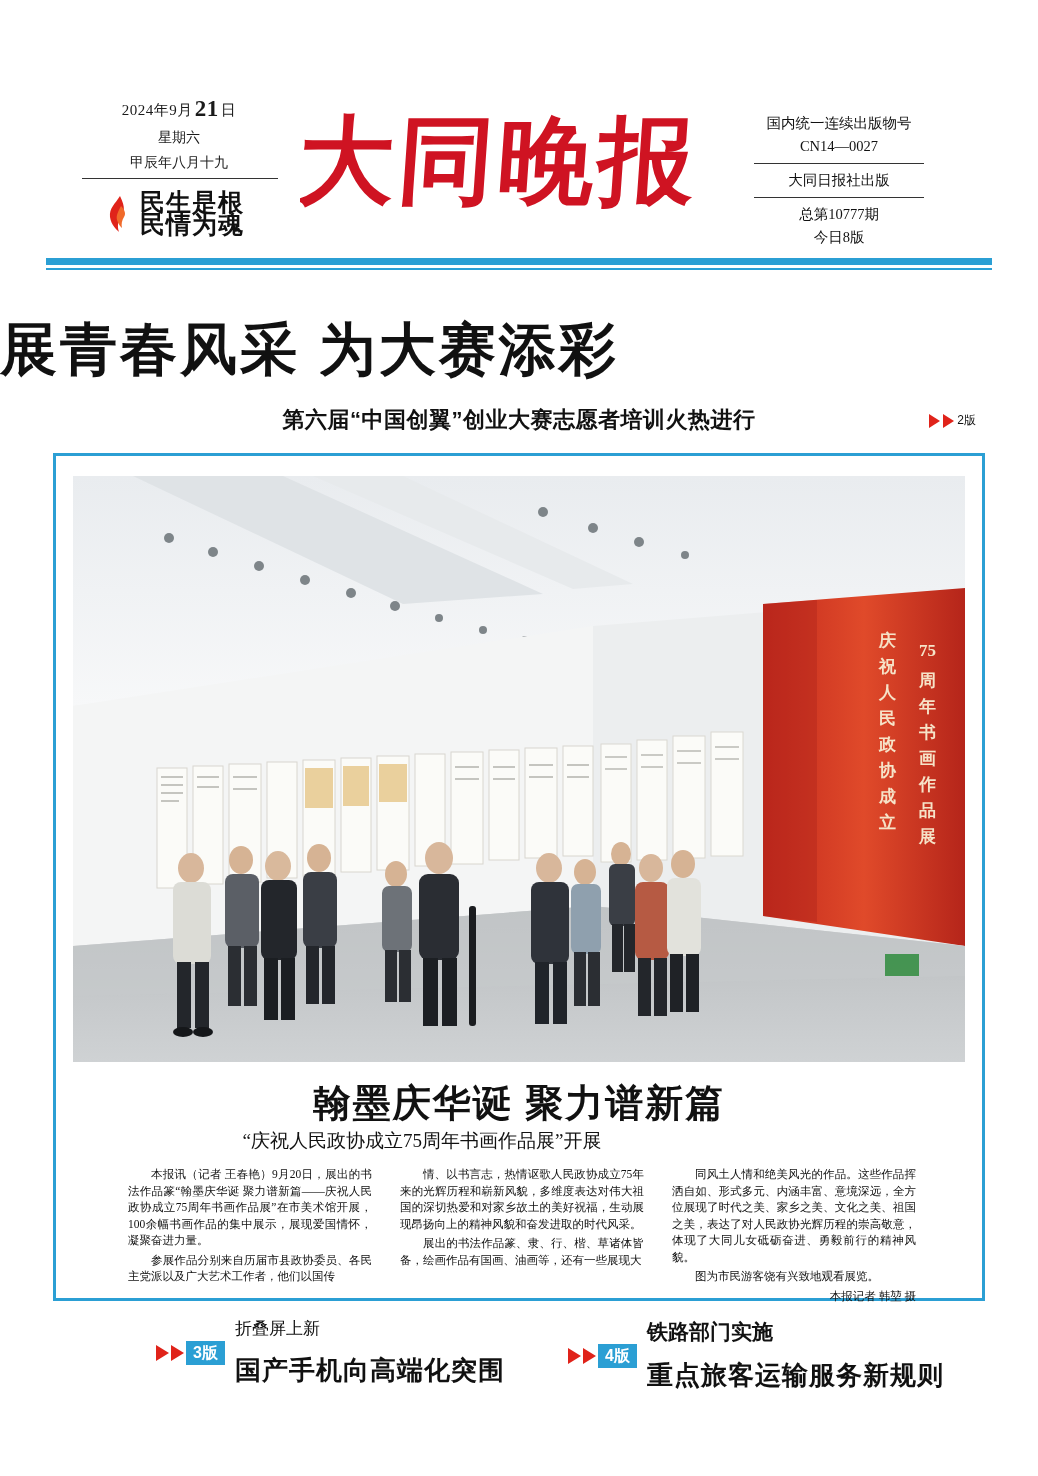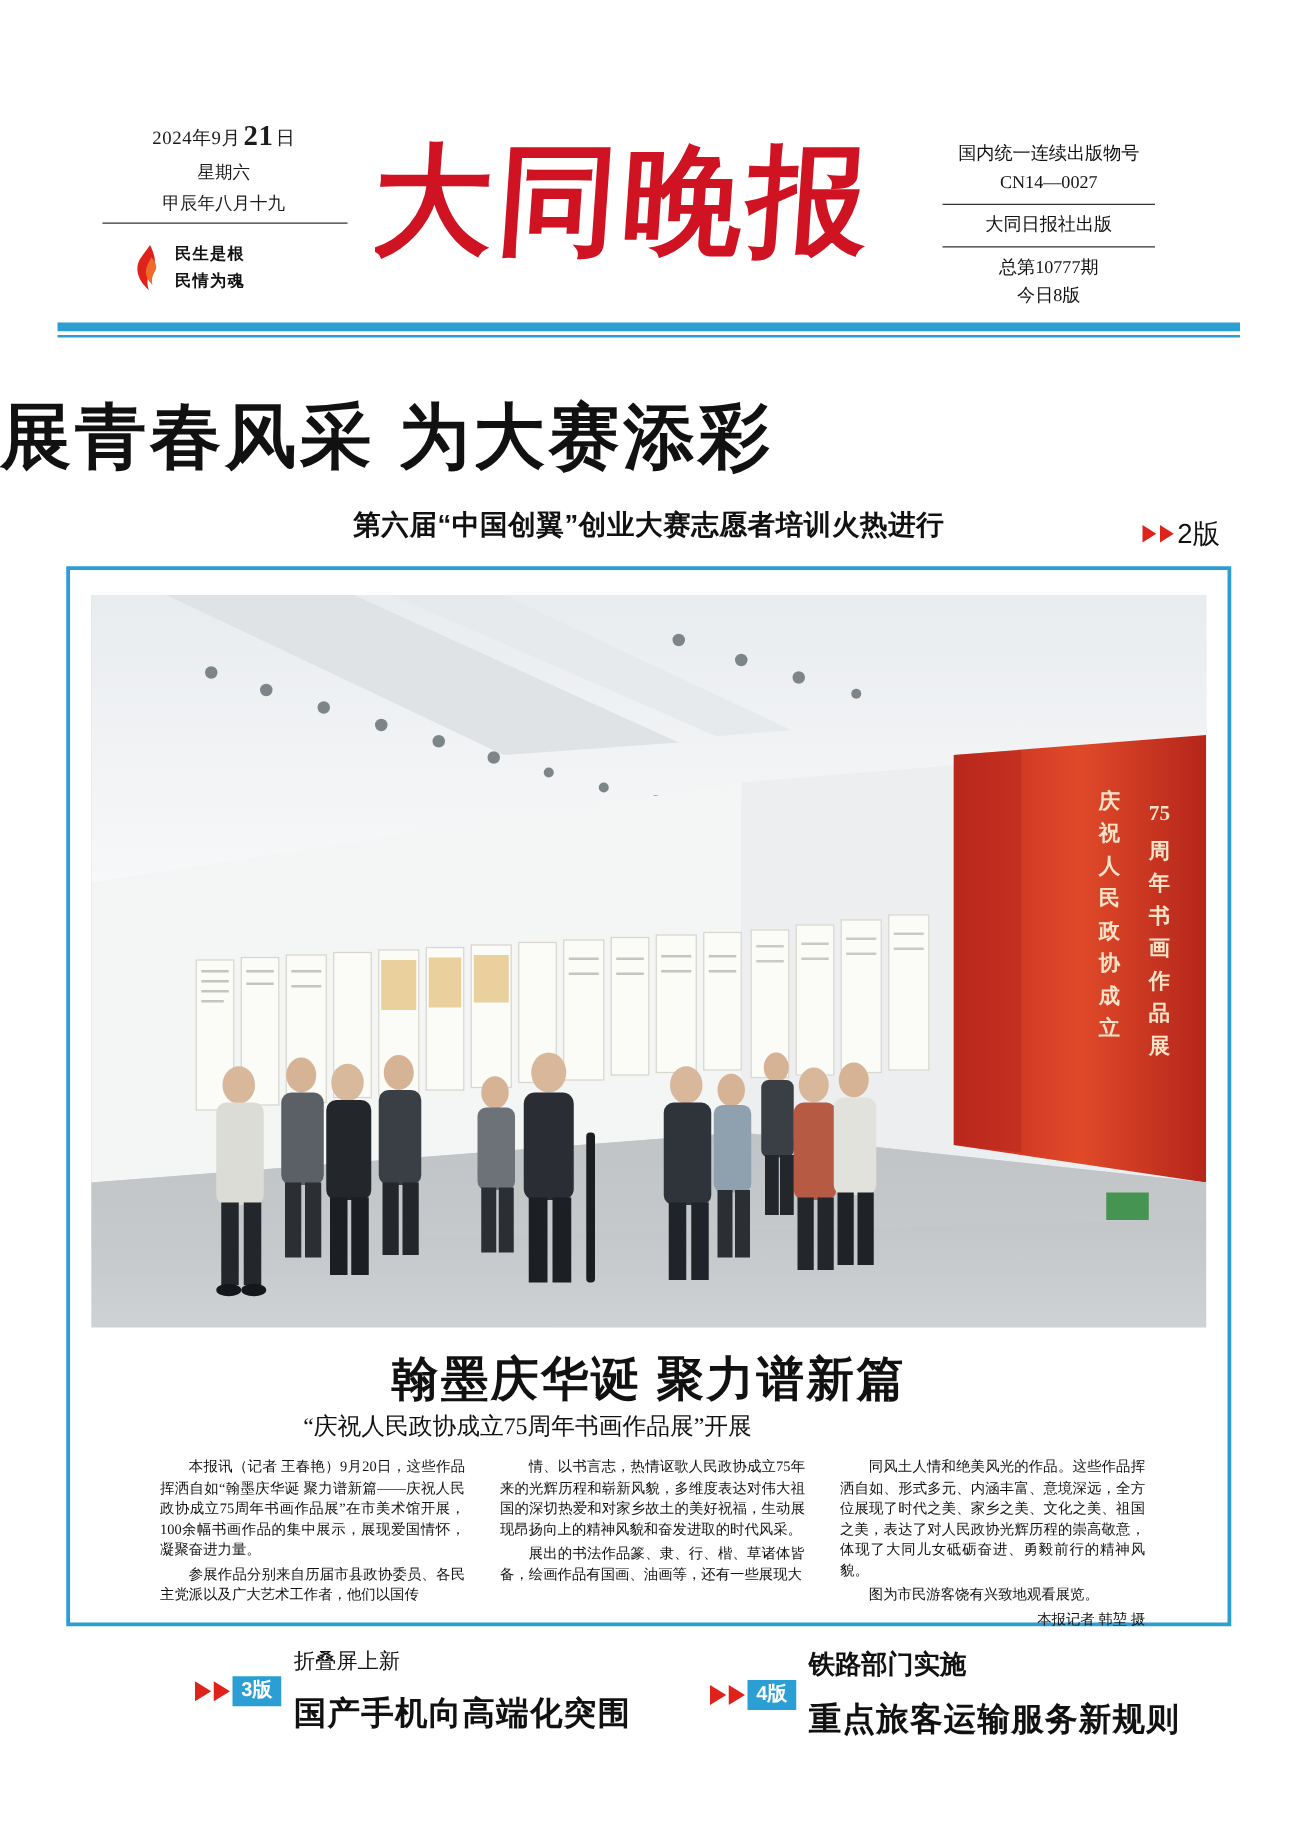--- a/index.html
+++ b/index.html
@@ -73,21 +73,21 @@
     align-items: center;
     gap: 8px;
   }
   .flame-icon {
     width: 26px;
     height: 40px;
     position: relative;
   }
   .slogan-text {
     font-family: "Liberation Serif", serif;
-    font-size: 13px;
+    font-size: 25px;
     line-height: 22px;
     color: #111;
     font-weight: bold;
     letter-spacing: 1px;
   }
 
   .nameplate {
     position: absolute;
     left: 300px;
     top: 108px;
@@ -158,21 +158,21 @@
     letter-spacing: 0.5px;
     color: #111;
   }
   .page-ref-inline {
     position: absolute;
     right: 62px;
     top: 412px;
     display: flex;
     align-items: center;
     gap: 3px;
-    font-size: 22px;
+    font-size: 12px;
     color: #111;
   }
   .tri {
     width: 0; height: 0;
     border-left: 11px solid #e0231a;
     border-top: 7px solid transparent;
     border-bottom: 7px solid transparent;
   }
 
   
@@ -576,21 +576,21 @@
 
       <rect x="812" y="478" width="34" height="22" fill="#2f8b3d" opacity="0.85"></rect>
     </svg>
   </div>
 
   <div class="caption-title">翰墨庆华诞   聚力谱新篇</div>
   <div class="caption-sub">“庆祝人民政协成立75周年书画作品展”开展</div>
 
   <div class="body-cols">
     <div class="body-col">
-      <p>本报讯（记者 王春艳）9月20日，这些作品挥洒自如“翰墨庆华诞 聚力谱新篇——庆祝人民政协成立75周年书画作品展”在市美术馆开展，100余幅书画作品的集中展示，展现爱国情怀，凝聚奋进力量。</p>
+      <p>本报讯（记者 王春艳）9月20日，展出的书法作品篆“翰墨庆华诞 聚力谱新篇——庆祝人民政协成立75周年书画作品展”在市美术馆开展，100余幅书画作品的集中展示，展现爱国情怀，凝聚奋进力量。</p>
       <p>参展作品分别来自历届市县政协委员、各民主党派以及广大艺术工作者，他们以国传</p>
     </div>
     <div class="body-col">
       <p>情、以书言志，热情讴歌人民政协成立75年来的光辉历程和崭新风貌，多维度表达对伟大祖国的深切热爱和对家乡故土的美好祝福，生动展现昂扬向上的精神风貌和奋发进取的时代风采。</p>
       <p>展出的书法作品篆、隶、行、楷、草诸体皆备，绘画作品有国画、油画等，还有一些展现大</p>
     </div>
     <div class="body-col">
       <p>同风土人情和绝美风光的作品。这些作品挥洒自如、形式多元、内涵丰富、意境深远，全方位展现了时代之美、家乡之美、文化之美、祖国之美，表达了对人民政协光辉历程的崇高敬意，体现了大同儿女砥砺奋进、勇毅前行的精神风貌。</p>
       <p class="photo-credit">图为市民游客饶有兴致地观看展览。</p>
       <p class="byline">本报记者 韩堃 摄</p>

